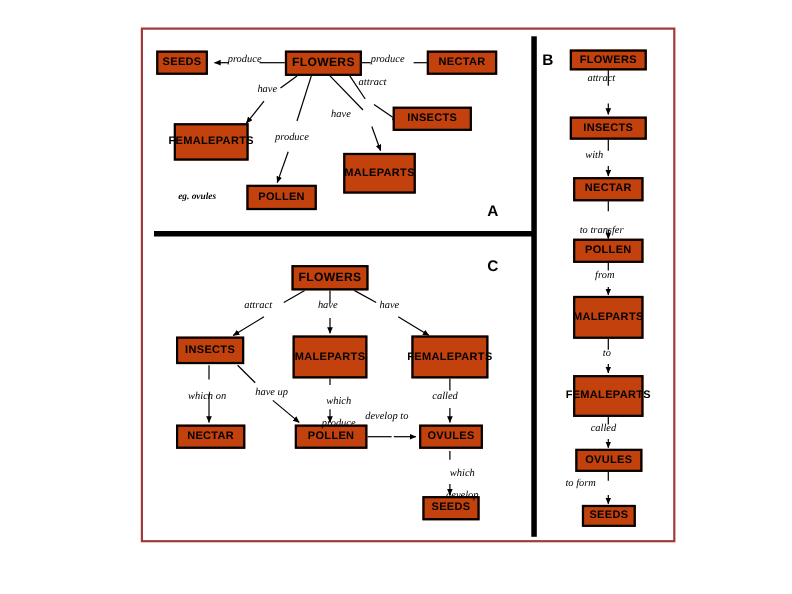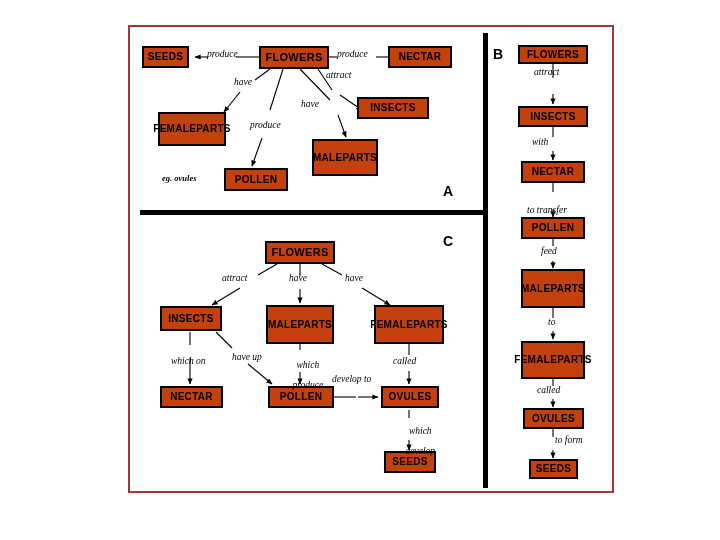--- a/index.html
+++ b/index.html
@@ -222,36 +222,36 @@
   <div class="box" style="left:518px; top:45px; width:70px; height:19px; font-size:10px;">FLOWERS</div>
   <div class="lbl" style="left:534px; top:68px;">attract</div>
 
   <div class="box" style="left:518px; top:106px; width:70px; height:21px; font-size:10px;">INSECTS</div>
   <div class="lbl" style="left:532px; top:138px;">with</div>
 
   <div class="box" style="left:521px; top:161px; width:64px; height:22px; font-size:10px;">NECTAR</div>
   <div class="lbl" style="left:527px; top:194px;margin-top:12px;">to transfer</div>
 
   <div class="box" style="left:521px; top:217px; width:64px; height:22px; font-size:10px;">POLLEN</div>
-  <div class="lbl" style="left:541px; top:247px;">feed</div>
+  <div class="lbl" style="left:541px; top:247px;">from</div>
 
   <div class="box two-line" style="left:521px; top:269px; width:64px; height:39px; font-size:10px;">
     <span>MALE</span>
     <span>PARTS</span>
   </div>
   <div class="lbl" style="left:548px; top:318px;">to</div>
 
   <div class="box two-line" style="left:521px; top:341px; width:64px; height:38px; font-size:10px;">
     <span>FEMALE</span>
     <span>PARTS</span>
   </div>
   <div class="lbl" style="left:537px; top:386px;">called</div>
 
   <div class="box" style="left:523px; top:408px; width:61px; height:21px; font-size:10px;">OVULES</div>
-  <div class="lbl" style="left:555px; top:436px;">to form</div>
+  <div class="lbl" style="left:514px; top:436px;">to form</div>
 
   <div class="box" style="left:529px; top:459px; width:49px; height:20px; font-size:10px;">SEEDS</div>
 
   <div class="section-letter" style="left:443px; top:233px;">C</div>
 
   <div class="box" style="left:265px; top:241px; width:70px; height:23px; font-size:11px;">FLOWERS</div>
 
   <div class="box" style="left:160px; top:306px; width:62px; height:25px; font-size:10px;">INSECTS</div>
 
   <div class="box two-line" style="left:266px; top:305px; width:68px; height:39px; font-size:10px;">

